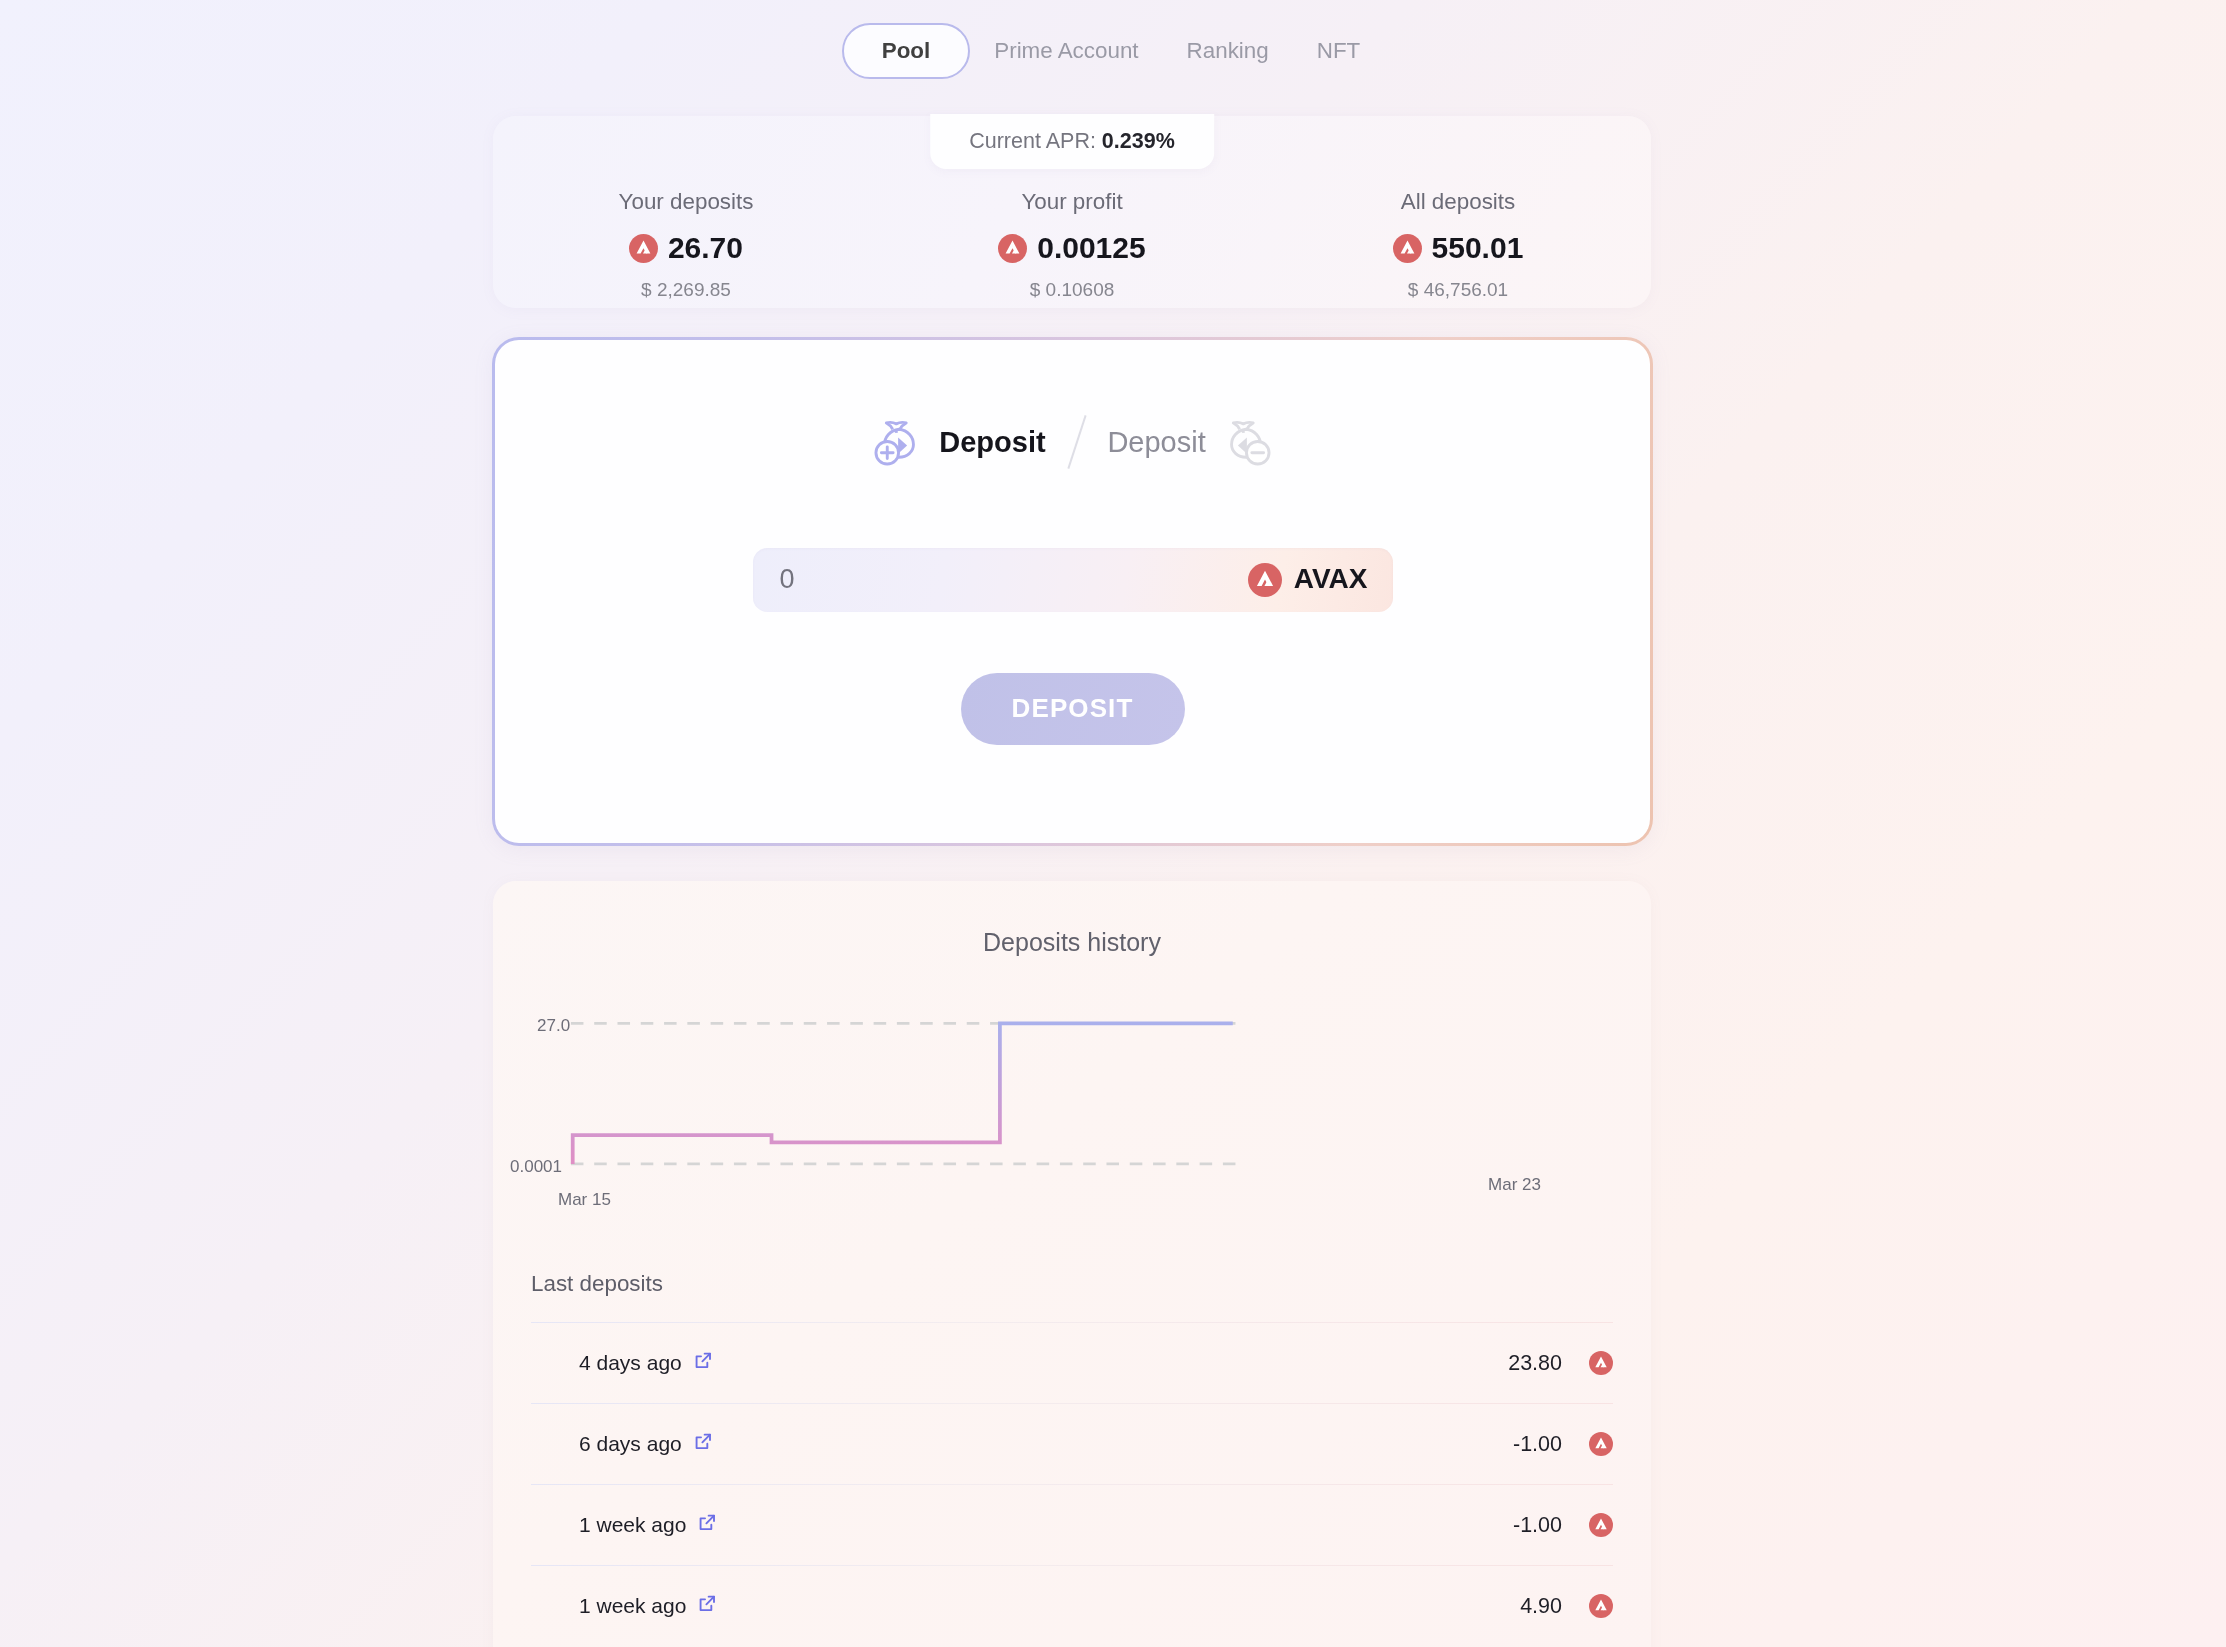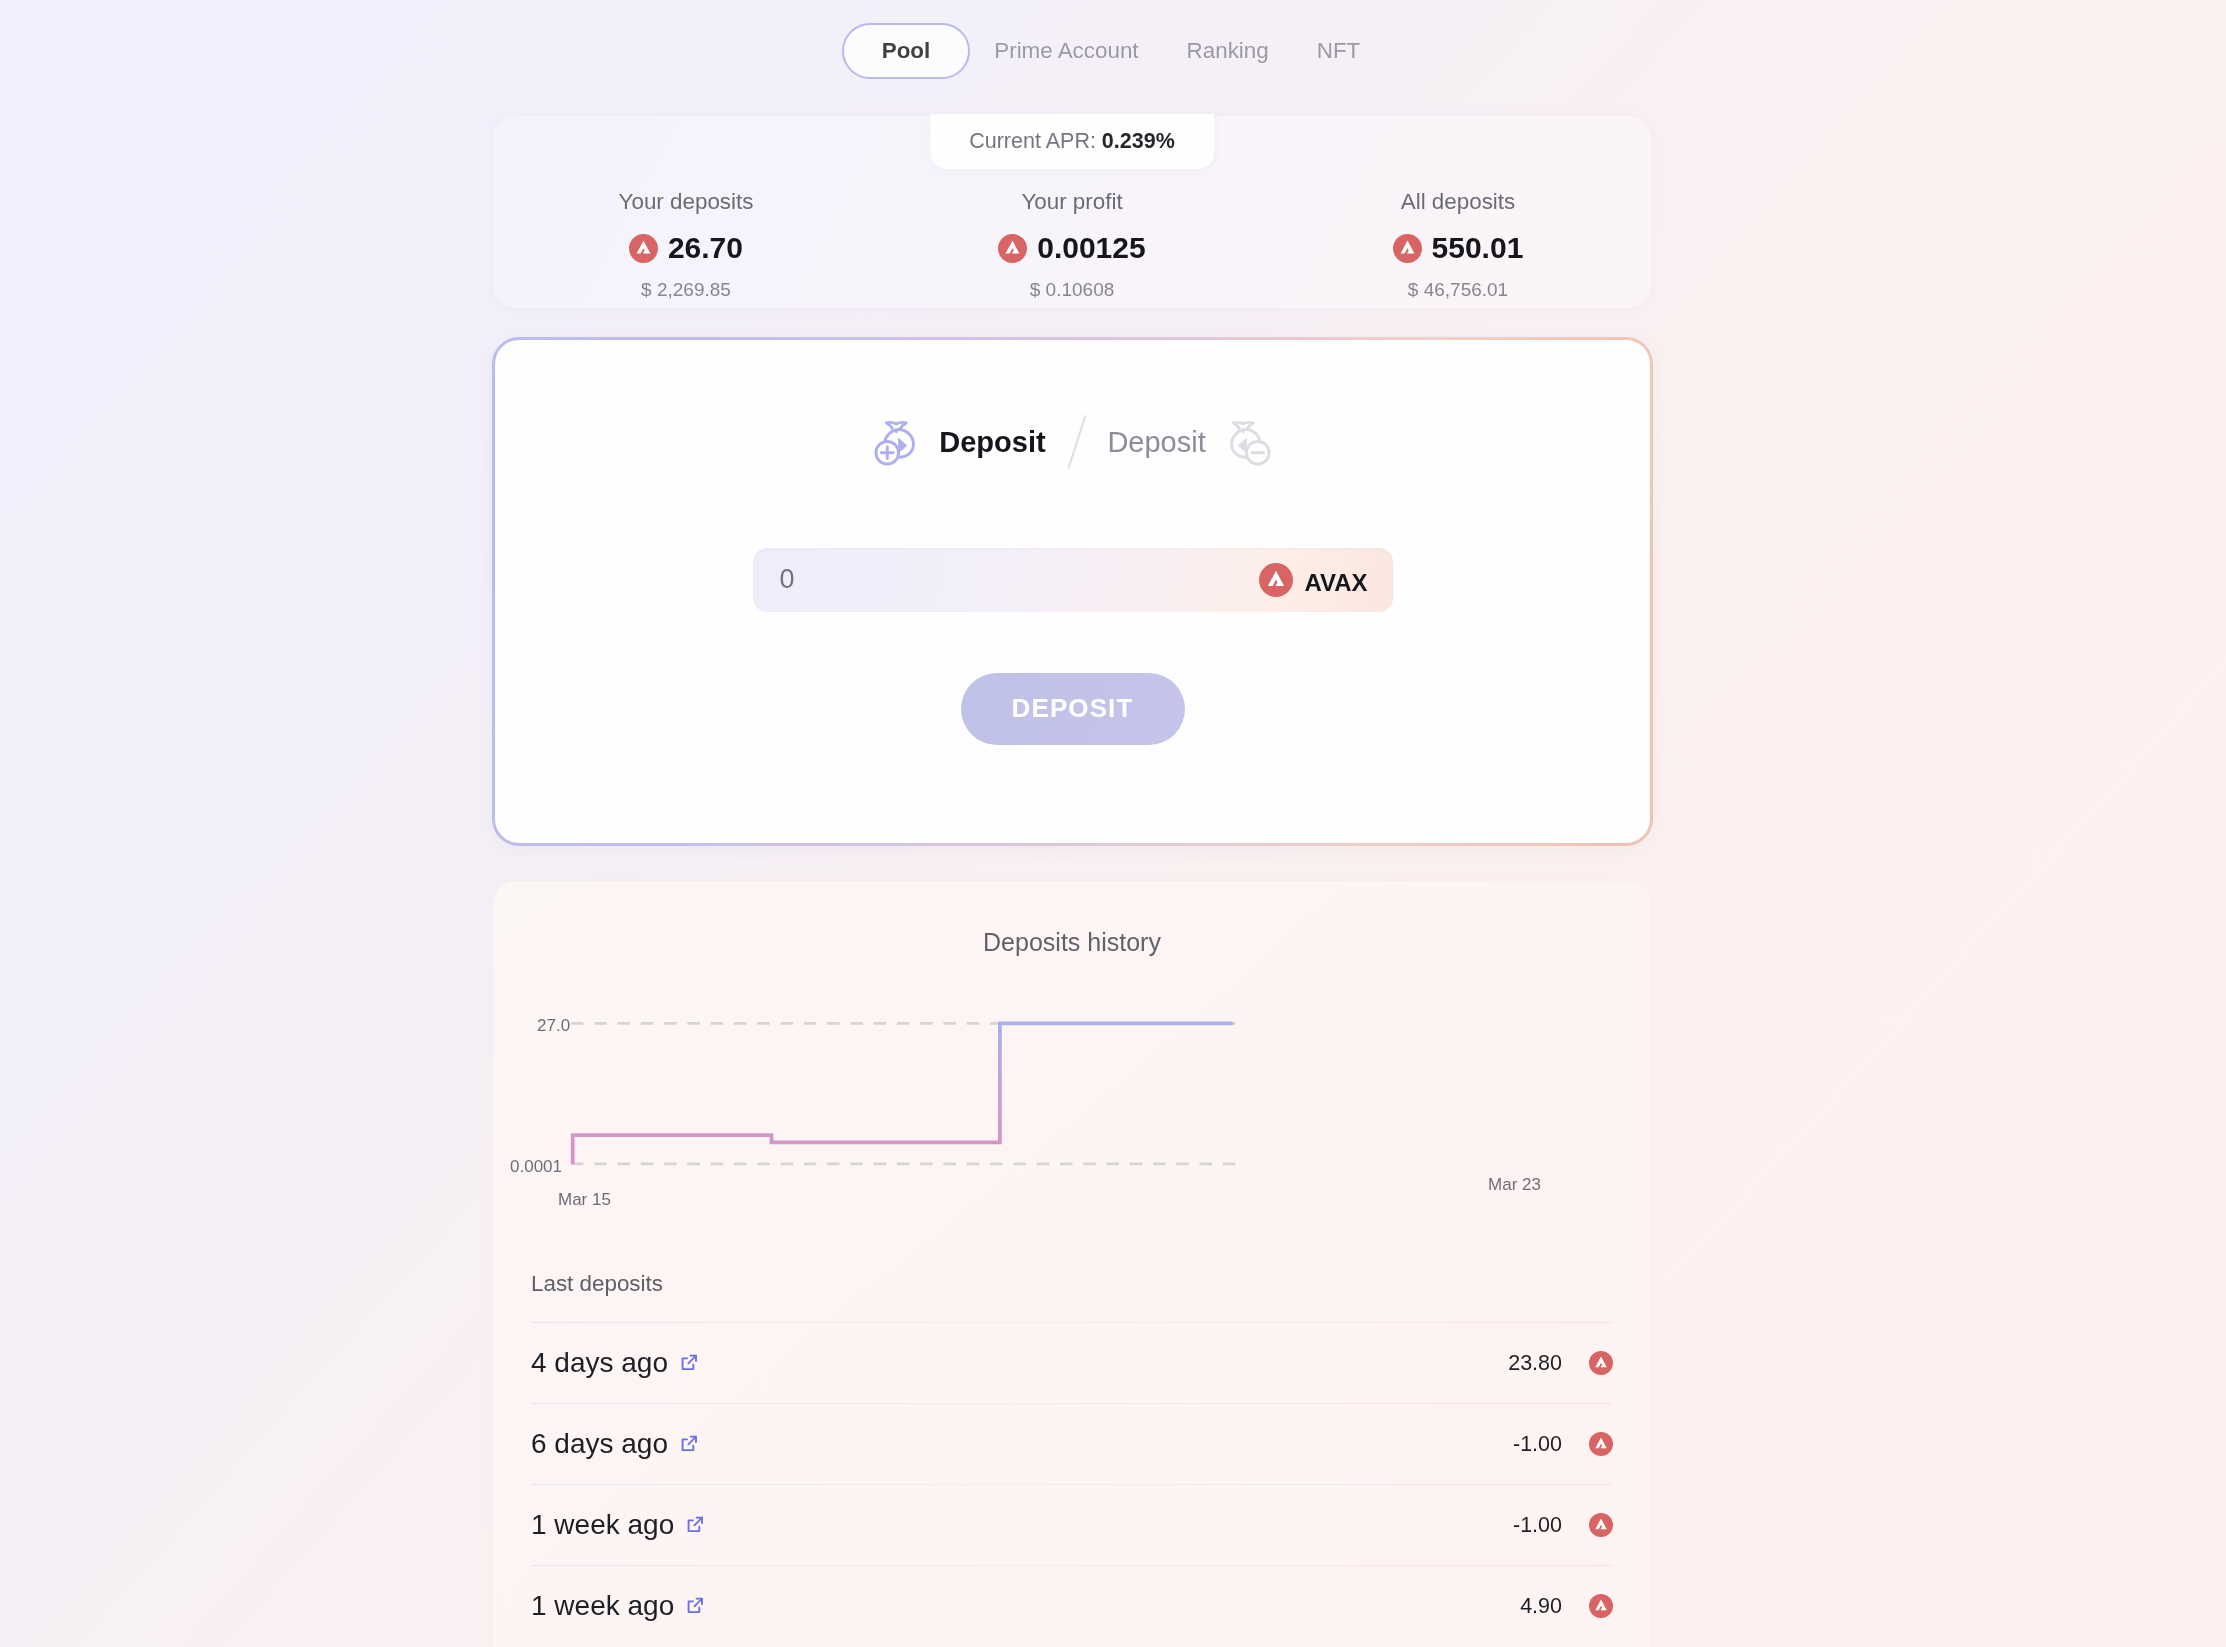--- a/index.html
+++ b/index.html
@@ -198,23 +198,23 @@
     border: none;
     outline: none;
     background: transparent;
     font-family: "Liberation Sans", sans-serif;
     font-size: 27px;
     color: #73737e;
     height: 100%;
   }
   .amount-token {
     display: flex;
-    align-items: flex-end;
+    align-items: flex-start;
     gap: 11.6px;
-    font-size: 24px;
+    font-size: 28px;
     font-weight: 700;
     color: #16161d;
     white-space: nowrap;
   }
 
   .deposit-btn {
     position: absolute;
     top: 333px;
     left: 50%;
     transform: translateX(-50%);
@@ -283,22 +283,23 @@
     align-items: center;
     justify-content: space-between;
     border-top: 1.8px solid;
     border-image: linear-gradient(90deg, #e6e6f6 0%, #f3ecef 40%, #f8e3e3 100%) 1;
     cursor: pointer;
   }
   .dep-left {
     display: flex;
     align-items: center;
     gap: 11px;
-    font-size: 28px;
+    font-size: 21px;
     color: #1e1e26;
+    margin-left: 48px;
   }
   .dep-right {
     display: flex;
     align-items: center;
     gap: 27px;
     font-size: 21.5px;
     color: #1e1e26;
   }
   .ext-icon { display: block; }
 </style>

